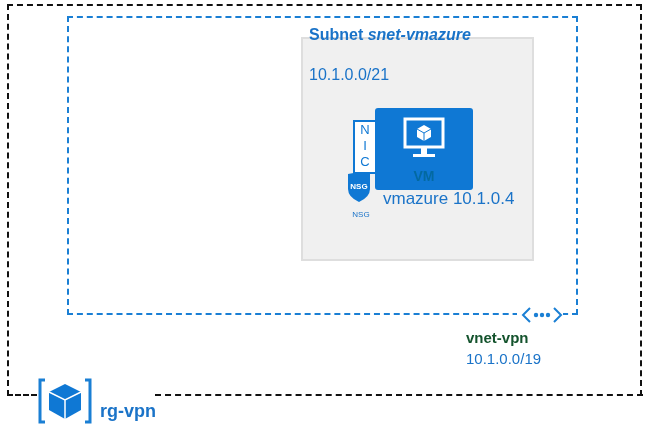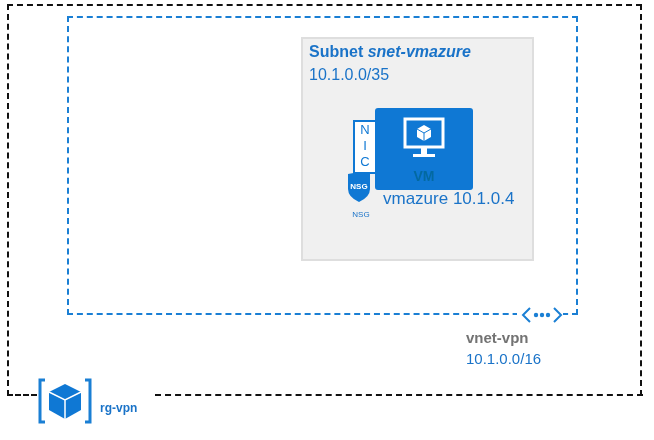--- a/index.html
+++ b/index.html
@@ -4,52 +4,52 @@
 <style>
   html,body{margin:0;padding:0;background:#ffffff;}
   body{width:654px;height:440px;position:relative;overflow:hidden;font-family:"Liberation Sans",sans-serif;}
   .abs{position:absolute;}
   .rg-box{left:7px;top:4px;width:635px;height:392px;border:2px dashed #111;box-sizing:border-box;border-bottom:none;}
   .rg-bottom-left{left:7px;top:394px;width:30px;height:0;border-top:2px dashed #111;}
   .rg-bottom-right{left:155px;top:394px;width:488px;height:0;border-top:2px dashed #111;}
   .vnet-box{left:67px;top:16px;width:511px;height:299px;border:2px dashed #1a7fd4;box-sizing:border-box;}
   .vnet-gap{left:517px;top:312px;width:46px;height:6px;background:#fff;}
   .subnet{left:301px;top:37px;width:233px;height:224px;background:#f0f0f0;border:2px solid #dedede;box-sizing:border-box;}
-  .subnet-title{left:309px;top:43px;font-size:16px;font-weight:bold;color:#1a73c8;}
+  .subnet-title{left:309px;top:26px;font-size:16px;font-weight:bold;color:#1a73c8;}
   .subnet-title i{font-style:italic;}
   .subnet-cidr{left:309px;top:66px;font-size:16px;color:#1a73c8;}
   .vm-tile{left:375px;top:108px;width:98px;height:82px;background:#0f78d4;border-radius:3px;}
   .vm-label{left:375px;top:168px;width:98px;text-align:center;color:#0369a1;font-weight:bold;font-size:14px;}
   .nic{left:353px;top:120px;width:24px;height:54px;background:#fff;border:2px solid #0f78d4;box-sizing:border-box;color:#0f78d4;font-size:13px;text-align:center;line-height:16px;}
   .vm-name{left:383px;top:189px;font-size:17px;color:#1a73c8;}
   .nsg-cap{left:346px;top:210px;font-size:8px;color:#1a73c8;width:30px;text-align:center;}
-  .vnet-name{left:466px;top:329px;font-size:15px;font-weight:bold;color:#737373;}
+  .vnet-name{left:466px;top:329px;font-size:15px;font-weight:bold;color:#14532d;}
   .vnet-cidr{left:466px;top:350px;font-size:15px;color:#1a73c8;}
-  .rg-name{left:100px;top:401px;font-size:12px;font-weight:bold;color:#1a73c8;}
+  .rg-name{left:100px;top:401px;font-size:18px;font-weight:bold;color:#1a73c8;}
 </style>
 </head>
 <body>
 
 <div class="abs rg-box"></div>
 <div class="abs rg-bottom-left"></div>
 <div class="abs rg-bottom-right"></div>
 
 <div class="abs vnet-box"></div>
 <div class="abs vnet-gap"></div>
 <svg class="abs" style="left:520px;top:305px" width="44" height="20">
   <path d="M10 3 L3 10 L10 17" stroke="#1a7fd4" stroke-width="2" fill="none"></path>
   <path d="M34 3 L41 10 L34 17" stroke="#1a7fd4" stroke-width="2" fill="none"></path>
   <circle cx="16" cy="10" r="2.2" fill="#1a7fd4"></circle>
     <circle cx="22" cy="10" r="2.2" fill="#1a7fd4"></circle>
     <circle cx="28" cy="10" r="2.2" fill="#1a7fd4"></circle>
 </svg>
 
 <div class="abs subnet"></div>
 <div class="abs subnet-title"><span>Subnet</span> <i>snet-vmazure</i></div>
-<div class="abs subnet-cidr">10.1.0.0/35</div>
+<div class="abs subnet-cidr">10.1.0.0/21</div>
 
 <div class="abs vm-tile"></div>
 <svg class="abs" style="left:402px;top:116px" width="44" height="44">
   <rect x="3" y="3" width="38" height="28" fill="none" stroke="#fff" stroke-width="3"></rect>
   <rect x="19" y="31" width="6" height="7" fill="#fff"></rect>
   <rect x="11" y="38" width="22" height="3" fill="#fff"></rect>
   <path d="M22 9 L29 13 L29 21 L22 25 L15 21 L15 13 Z" fill="#fff"></path>
   <path d="M15 13 L22 17 L29 13 M22 17 L22 25" stroke="#0f78d4" stroke-width="1" fill="none"></path>
 </svg>
 <div class="abs vm-label">VM</div>
@@ -60,21 +60,21 @@
   <div>C</div>
 </div>
 <svg class="abs" style="left:346px;top:172px" width="26" height="30">
   <path d="M2 2 L13 0 L24 2 L24 17 Q24 25 13 30 Q2 25 2 17 Z" fill="#0f78d4"></path>
   <text x="13" y="17" font-size="8" font-weight="bold" fill="#fff" text-anchor="middle" font-family="Liberation Sans, sans-serif">NSG</text>
 </svg>
 <div class="abs nsg-cap">NSG</div>
 <div class="abs vm-name">vmazure 10.1.0.4</div>
 
 <div class="abs vnet-name">vnet-vpn</div>
-<div class="abs vnet-cidr">10.1.0.0/16</div>
+<div class="abs vnet-cidr">10.1.0.0/19</div>
 
 <svg class="abs" style="left:37px;top:376px" width="56" height="50">
   <path d="M8 4 L3 4 L3 46 L8 46" stroke="#1a7fd4" stroke-width="3" fill="none"></path>
   <path d="M48 4 L53 4 L53 46 L48 46" stroke="#1a7fd4" stroke-width="3" fill="none"></path>
   <path d="M28 8 L44 16 L44 34 L28 43 L12 34 L12 16 Z" fill="#0f78d4"></path>
   <path d="M12 16 L28 24 L44 16 M28 24 L28 43" stroke="#fff" stroke-width="1.5" fill="none"></path>
 </svg>
 <div class="abs rg-name">rg-vpn</div>
 
 </body></html>

